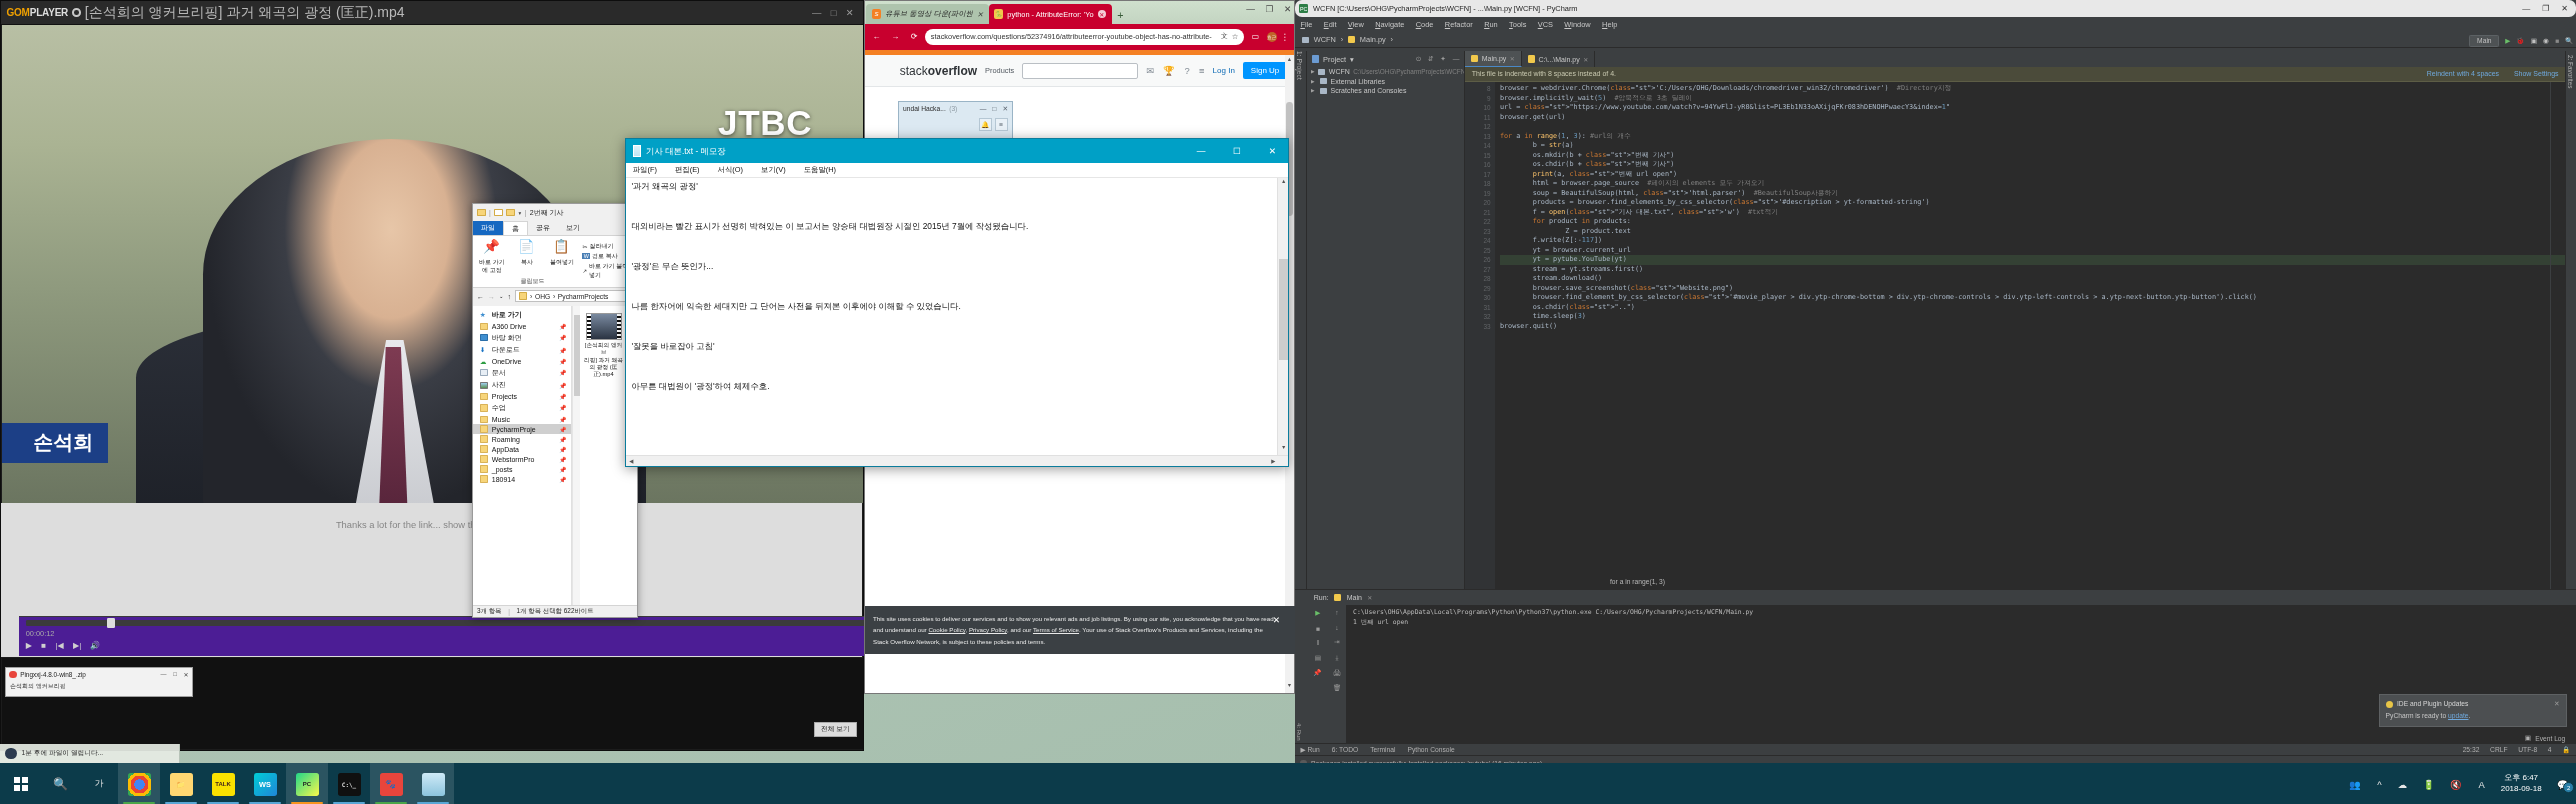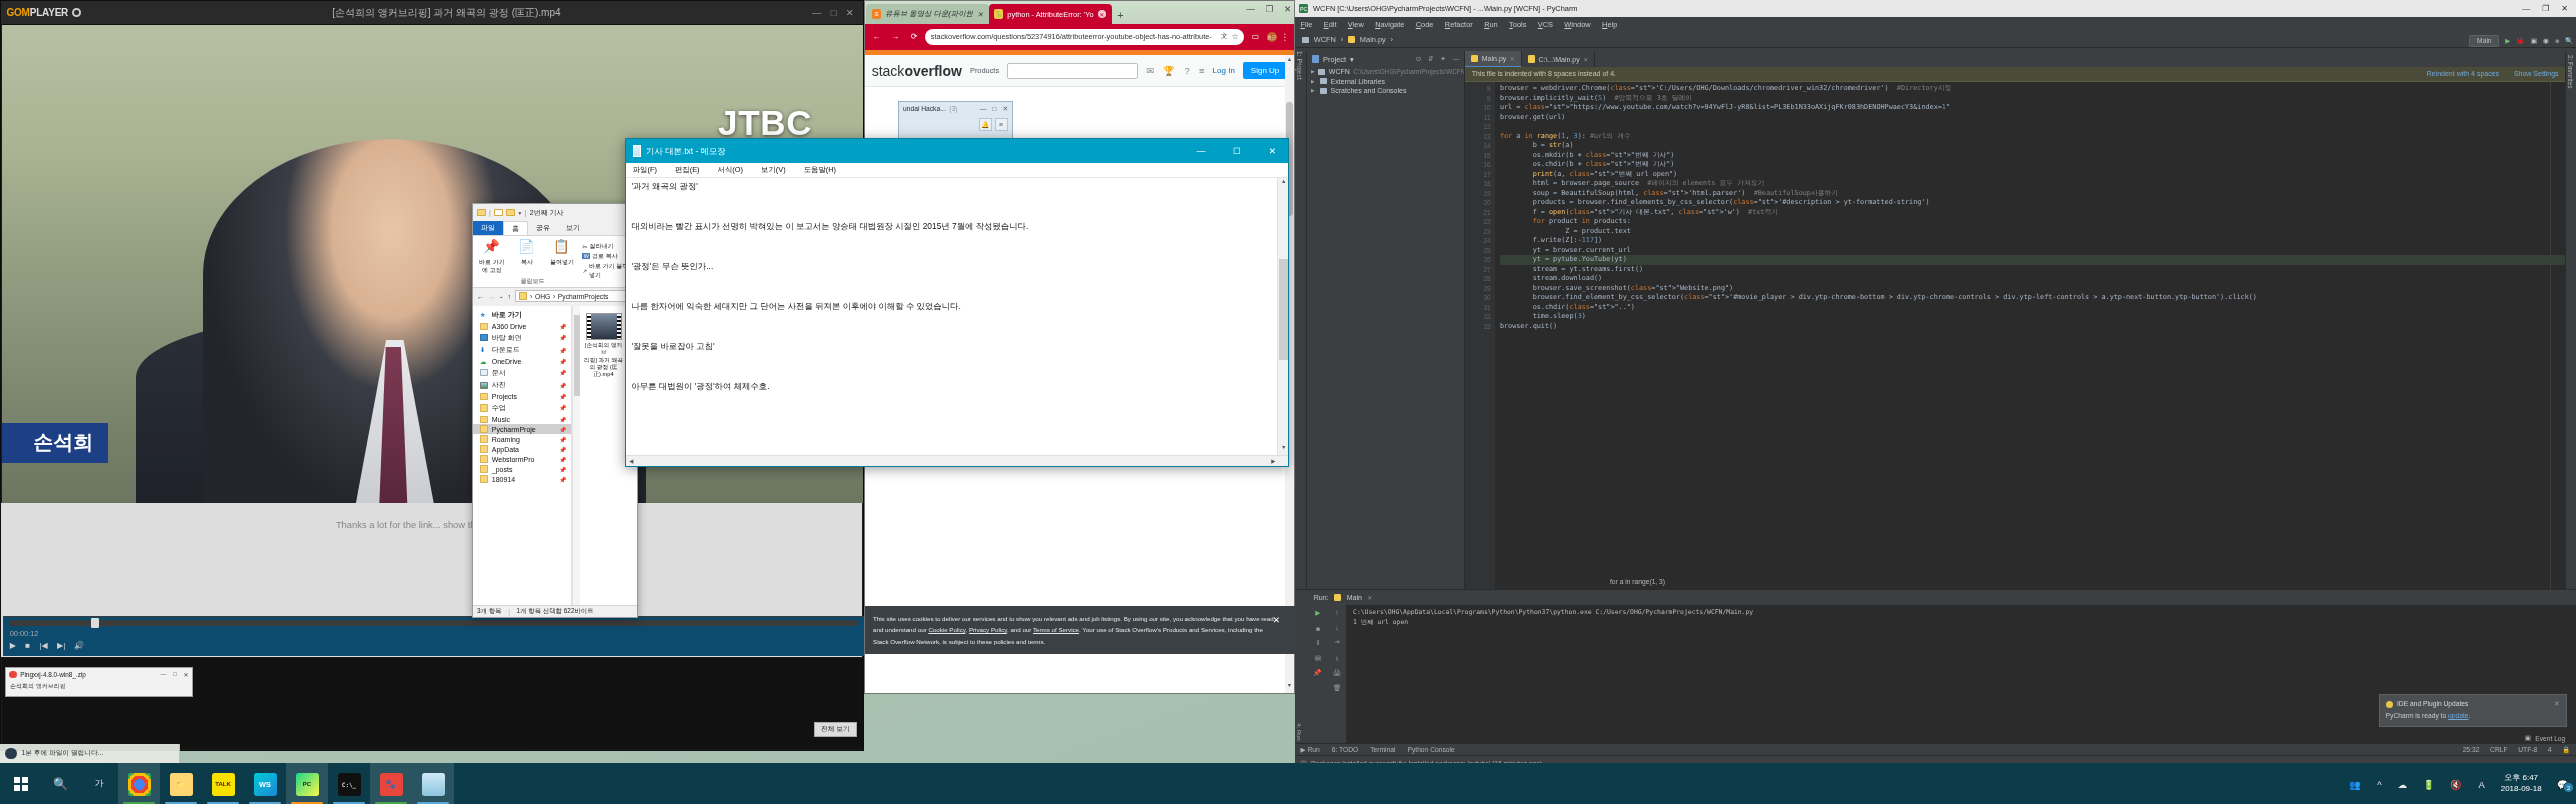--- a/index.html
+++ b/index.html
@@ -25,21 +25,21 @@
   .gom-title {
     height:24px; background:#2a2a2a;
     display:flex; align-items:center; padding:0 5.4px; gap:4px;
     border-bottom:0.7px solid #111;
   }
   .gom-logo { font-size:10px; font-weight:bold; letter-spacing:-0.2px; }
   .gom-logo .g { color:#f0a000; }
   .gom-logo .p { color:#ddd; }
   .gom-gear { width:8.7px;height:8.7px;border-radius:50%;border:2px solid #c8c8c8;}
   .gom-file {
-    flex:1; text-align:center; color:#b8b8b8; font-size:10px;
+    flex:1; text-align:left; color:#b8b8b8; font-size:14px;
     overflow:hidden; white-space:nowrap;
   }
   .gom-win-btns { display:flex; gap:9.4px; color:#9a9a9a; font-size:9.4px; padding-right:4px;}
   .gom-video {
     position:absolute; left:1.3px; top:24px; width:861px; height:478px;
     background: linear-gradient(180deg,#b8bfa4 0%,#aab393 25%,#8f9a7e 55%,#6b7560 100%);
     overflow:hidden;
   }
   .anchor-body {
     position:absolute; left:201px; top:114px; width:376px;height:376px;
@@ -71,22 +71,22 @@
   }
   .gom-sub {
     position:absolute; left:0; top:502px; width:861px; height:154px;
     background:#ddd;
   }
   .gom-sub-txt {
     position:absolute; left:0; top:0; width:100%; text-align:center;
     color:#3a3a3a; font-size:9.4px; padding-top:16px; opacity:.55;
   }
   .gom-ctrl {
-    position:absolute; left:2px; bottom:94px; width:861px; height:40px;
-    background:#0c4a6e; border-top:0.7px solid #3a3a3a;
+    position:absolute; left:18px; bottom:94px; width:861px; height:40px;
+    background:#4c1d95; border-top:0.7px solid #3a3a3a;
   }
   .gom-seek {
     position:absolute; left:6.7px; top:2.7px; right:6.7px; height:6.7px;
     background:#3b3b3b; border-radius:1.3px;
   }
   .gom-seek .knob{position:absolute;left:81px;top:-2px;width:8px;height:10.7px;background:#ddd;border-radius:1.3px;}
   .gom-time{position:absolute;left:6.7px;top:12px;color:#a9a9a9;font-size:7.4px;}
   .gom-btns{position:absolute;left:6.7px;top:24px;display:flex;gap:9.4px;color:#cfcfcf;font-size:8px;}
   .gom-bottom {
     position:absolute; left:1.3px; bottom:1.3px; width:861px; height:91px; background:#111;
@@ -125,21 +125,21 @@
     flex:1;height:16px;background:#fff;border-radius:8px;display:flex;align-items:center;
     padding:0 5.4px;gap:4px;font-size:7.4px;color:#333;overflow:hidden;
   }
   .omni-box .url{flex:1;overflow:hidden;white-space:nowrap;text-overflow:ellipsis;}
   .omni-icons{display:flex;align-items:center;gap:4px;}
   .omni-avatar{width:10px;height:10px;border-radius:50%;background:#c0632a;color:#fff;font-size:4.7px;display:flex;align-items:center;justify-content:center;}
   .omni-dots{color:#fff;font-size:8.7px;letter-spacing:0.7px;}
   .chrome-bookmark{height:5.4px;background:#f48024;}
   .chrome-page{position:absolute;left:0;top:54px;right:0;bottom:0;background:#fff;overflow:hidden;}
   .so-header{height:32px;background:#f8f9f9;border-bottom:0.7px solid #e3e6e8;display:flex;align-items:center;padding:0 6.7px;gap:8px;}
-  .so-logo{font-size:14px;color:#2f3337;}
+  .so-logo{font-size:12px;color:#2f3337;margin-left:28px;}
   .so-logo b{font-weight:bold;}
   .so-nav{display:flex;gap:9.4px;font-size:7.4px;color:#525960;}
   .so-search{flex:1;height:16px;border:0.7px solid #babfc4;border-radius:2px;background:#fff;}
   .so-icons{display:flex;gap:9.4px;align-items:center;color:#838c95;font-size:9.4px;}
   .so-login{font-size:8px;color:#0c6ab5;}
   .so-signup{background:#0095ff;color:#fff;font-size:8px;padding:4px 8px;border-radius:2px;}
   .so-scrollbar{position:absolute;right:0;top:0;width:9.4px;bottom:0;background:#f1f1f1;}
   .so-scroll-thumb{position:absolute;right:0.7px;top:47px;width:7.4px;height:114px;background:#c1c1c1;border-radius:3.4px;}
   .so-arrow{position:absolute;right:0.7px;width:8px;height:9.4px;color:#555;font-size:5.4px;text-align:center;}
 
@@ -213,21 +213,21 @@
   .kakao-t .cnt{color:#8e9aa3;}
   .kakao-t .wb{margin-left:auto;display:flex;gap:6px;color:#5c6670;font-size:6.7px;}
   .kakao-b{display:flex;justify-content:flex-end;gap:2.7px;padding:2.7px 4px;}
   .kakao-b span{width:13.4px;height:13.4px;border:0.7px solid #b5c7d4;background:#e9f1f7;display:flex;align-items:center;justify-content:center;font-size:6.7px;color:#5c6670;}
 
   
   .pycharm{
     position:absolute;left:1295px;top:0;width:1281px;height:770px;
     background:#3c3f41;color:#bbb;font-size:7.4px;
   }
-  .pc-title{height:17.4px;background:#e8e8e8;color:#222;display:flex;align-items:center;gap:4.7px;padding:0 4px;font-size:7.4px;}
+  .pc-title{height:17.4px;background:#e8e8e8;color:#222;display:flex;align-items:center;gap:4.7px;padding:0 4px;font-size:7.4px;border-radius:7px;}
   .pc-title .ico{width:9.4px;height:9.4px;background:#2d7d46;border-radius:1.3px;color:#fff;font-size:5.4px;display:flex;align-items:center;justify-content:center;}
   .pc-title .wb{margin-left:auto;display:flex;gap:12px;color:#333;font-size:8px;padding-right:4px;}
   .pc-menu{height:14.8px;display:flex;align-items:center;gap:11.4px;padding:0 5.4px;font-size:7.4px;color:#c8c8c8;background:#3c3f41;}
   .pc-menu u{text-decoration:underline;}
   .pc-crumbs{height:16px;display:flex;align-items:center;gap:4.7px;padding:0 6.7px;font-size:7.4px;color:#c4c4c4;background:#3c3f41;border-bottom:0.7px solid #2b2b2b;}
   .pc-crumbs .fi{width:7.4px;height:6px;background:#a9b7c6;border-radius:0.7px;}
   .pc-crumbs .py{width:7.4px;height:7.4px;background:#f2c94c;border-radius:1.3px;}
   .pc-toolbar-right{position:absolute;right:2.7px;top:35px;display:flex;align-items:center;gap:6px;font-size:6.7px;color:#c0c0c0;}
   .pc-runcfg{background:#4e5254;border:0.7px solid #5c6164;padding:1.3px 6.7px;border-radius:1.3px;font-size:6.7px;}
 

